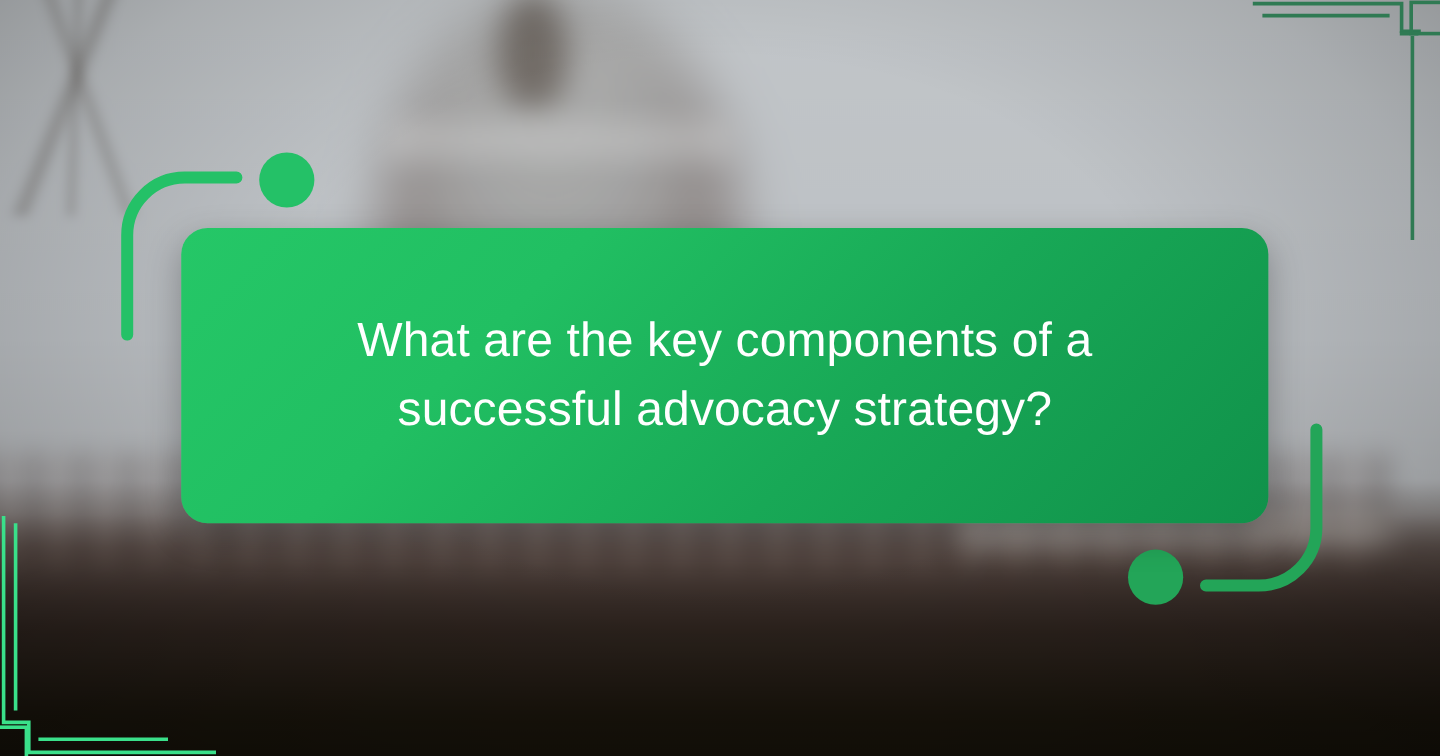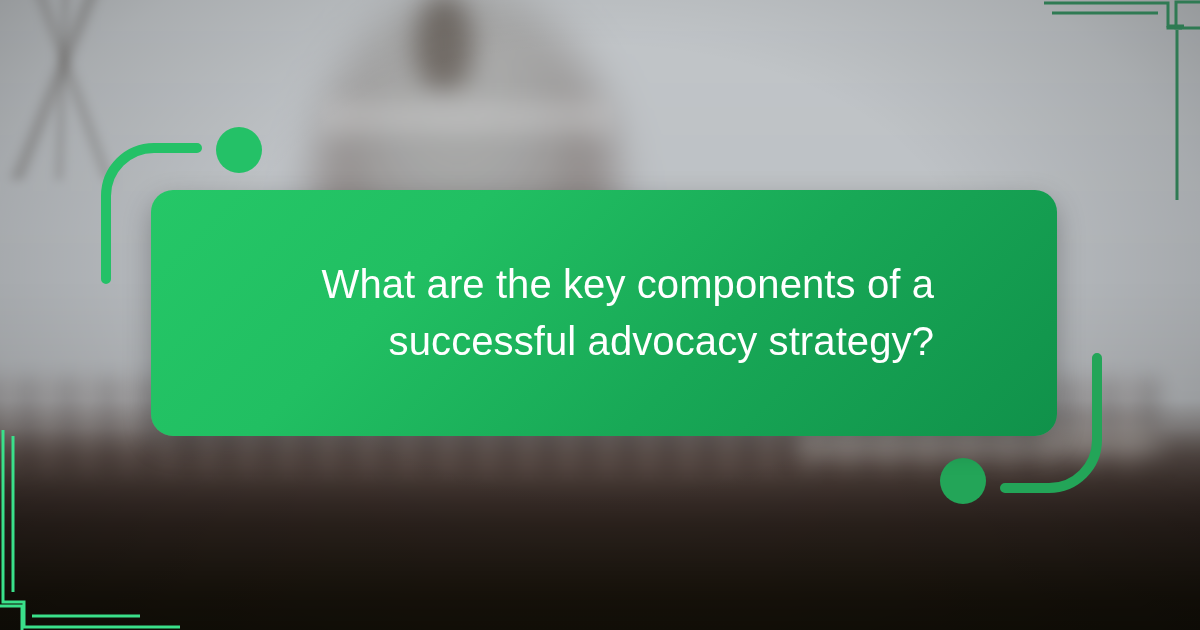--- a/index.html
+++ b/index.html
@@ -159,21 +159,21 @@
     justify-content: center;
     box-sizing: border-box;
     padding: 0 48px;
   }
   .card-title {
     margin: 0;
     color: #ffffff;
     font-size: 40px;
     font-weight: 500;
     line-height: 1.42;
-    text-align: right;
+    text-align: center;
     letter-spacing: .1px;
     max-width: 660px;
   }
 </style>
 </head>
 <body>
 
 <div class="stage">
 
   <div class="bg">

